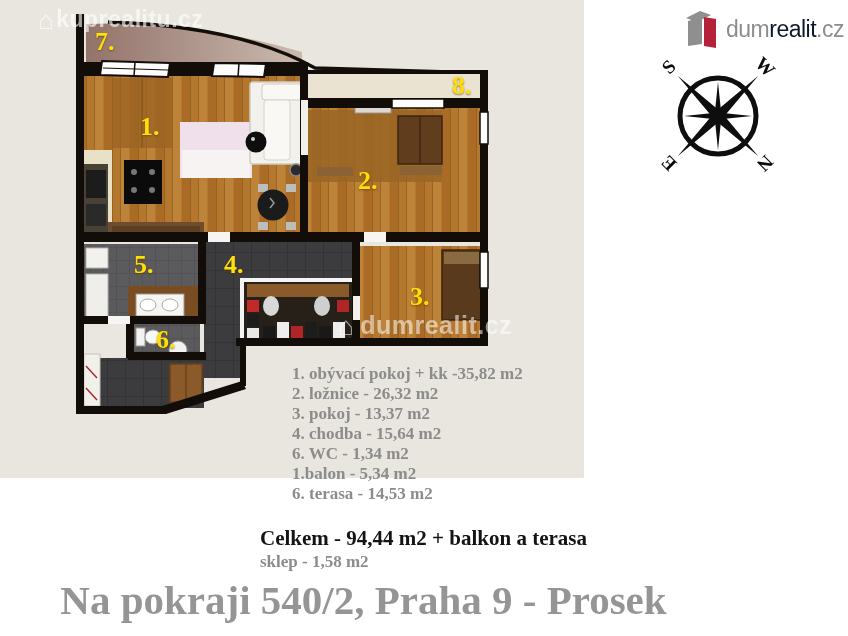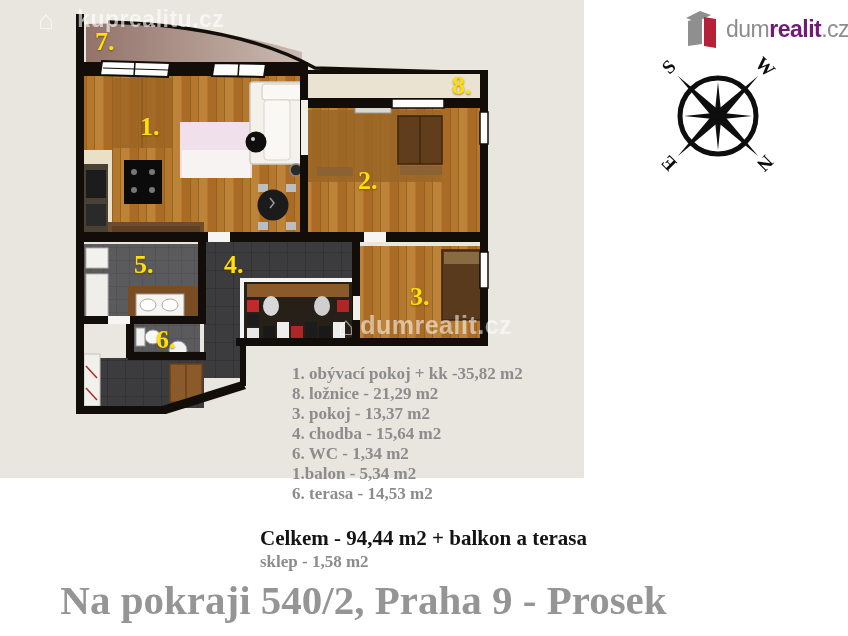--- a/index.html
+++ b/index.html
@@ -2,34 +2,34 @@
 <html><head>
 <meta charset="utf-8">
 <style>
   html,body{margin:0;padding:0;background:#ffffff;}
   .canvas{position:relative;width:848px;height:636px;background:#ffffff;overflow:hidden;
           font-family:"Liberation Serif", serif;}
   .beige{position:absolute;left:0;top:0;width:584px;height:478px;background:#e9e6e0;}
   .plan-svg{position:absolute;left:0;top:0;}
 
   
-  .wm-top{position:absolute;left:38px;top:6px;display:flex;align-items:center;gap:23px;
+  .wm-top{position:absolute;left:38px;top:6px;display:flex;align-items:center;gap:2px;
           font-family:"Liberation Sans",sans-serif;font-weight:bold;font-size:23px;
           color:rgba(255,255,255,0.62);letter-spacing:0.5px;}
   .wm-top .wm-house{font-size:26px;line-height:20px;}
   .wm-plan{position:absolute;left:338px;top:311px;display:flex;align-items:center;gap:6px;
           font-family:"Liberation Sans",sans-serif;font-weight:bold;font-size:25px;
           color:rgba(255,255,255,0.55);letter-spacing:0.5px;}
   .wm-plan .wm-house{font-size:26px;line-height:22px;}
 
   
   .logo{position:absolute;left:686px;top:8px;display:flex;align-items:flex-start;}
   .logo-text{margin-left:6px;margin-top:8px;font-family:"Liberation Sans",sans-serif;
              font-size:23px;letter-spacing:-0.5px;color:#8d8d8d;white-space:nowrap;}
-  .logo-text .lr{color:#701a75;font-weight:bold;}
+  .logo-text .lr{color:#0f172a;font-weight:normal;}
 
   
   .room-num{position:absolute;font-weight:bold;font-size:26px;color:#ffdf07;
             text-shadow:0 1px 2px rgba(96,60,0,0.65);line-height:26px;}
 
   
   .legend{position:absolute;left:260px;top:364px;width:340px;}
   .lg-item{height:20px;line-height:20px;font-size:17px;font-weight:bold;color:#8c8c8c;white-space:nowrap;margin-left:32px;}
   .lg-total{margin-top:21px;height:27px;line-height:27px;font-size:21px;font-weight:bold;color:#141414;white-space:nowrap;}
   .lg-sklep{height:20px;line-height:20px;font-size:17px;font-weight:bold;color:#8c8c8c;}
@@ -259,21 +259,21 @@
     <g font-size="19" font-weight="bold" fill="#0c0c0c" text-anchor="middle" font-family="Liberation Serif, serif">
       <text x="29" y="29" dy="6" transform="rotate(-45 29 29)">S</text>
       <text x="125" y="29" dy="6" transform="rotate(45 125 29)">W</text>
       <text x="29" y="125" dy="6" transform="rotate(-135 29 125)">E</text>
       <text x="125" y="125" dy="6" transform="rotate(135 125 125)">N</text>
     </g>
   </svg>
 
   <div class="legend">
     <div class="lg-item">1. obývací pokoj + kk -35,82 m2</div>
-    <div class="lg-item">8. ložnice - 21,29 m2</div>
+    <div class="lg-item">2. ložnice - 26,32 m2</div>
     <div class="lg-item">3. pokoj - 13,37 m2</div>
     <div class="lg-item">4. chodba - 15,64 m2</div>
     <div class="lg-item">6. WC - 1,34 m2</div>
     <div class="lg-item">1.balon - 5,34 m2</div>
     <div class="lg-item">6. terasa - 14,53 m2</div>
     <div class="lg-total">Celkem - 94,44 m2 + balkon a terasa</div>
     <div class="lg-sklep">sklep - 1,58 m2</div>
   </div>
 
   <div class="footer">Na pokraji 540/2, Praha 9 - Prosek</div>

